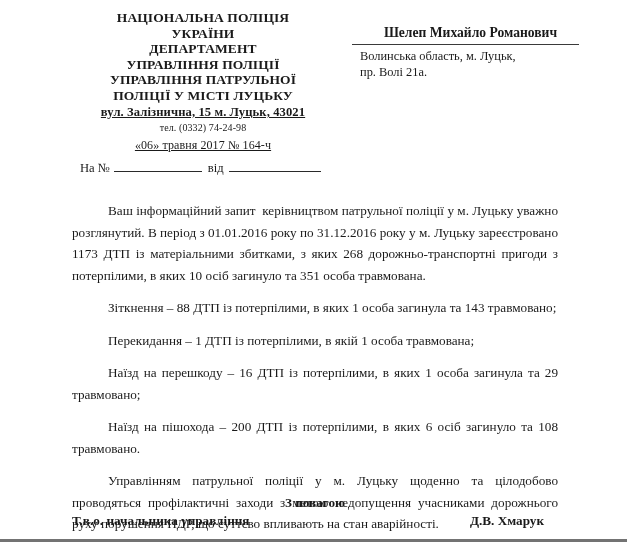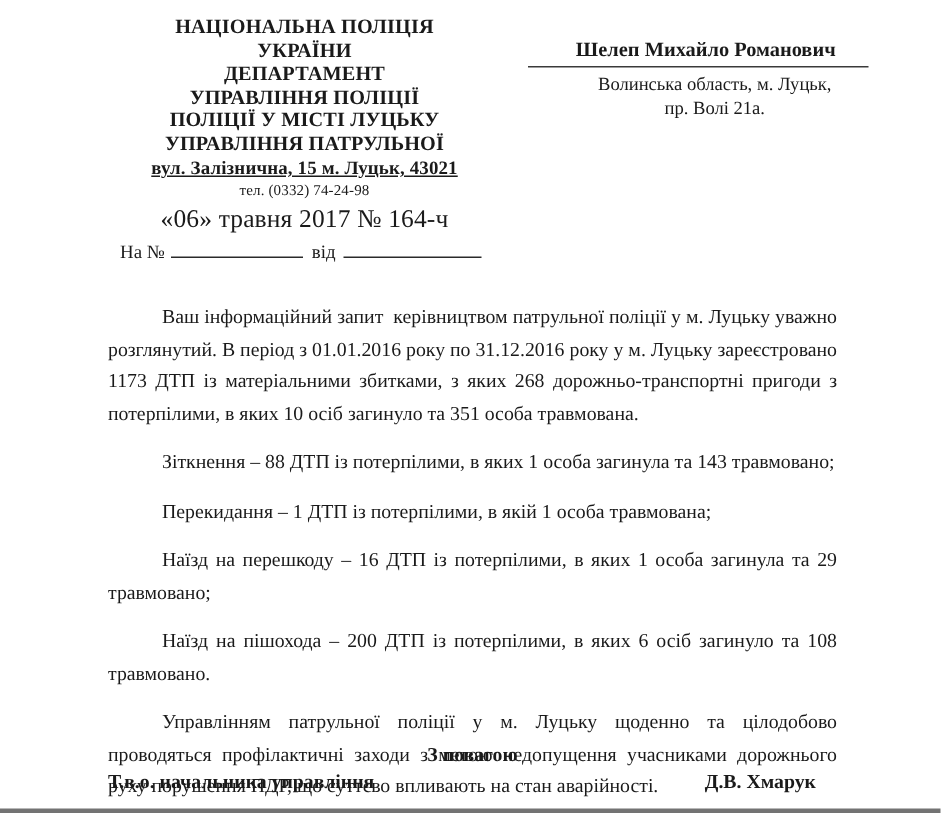--- a/index.html
+++ b/index.html
@@ -56,24 +56,25 @@
   .org-phone {
     display: block;
     font-weight: normal;
     font-size: 10px;
     line-height: 16px;
     white-space: nowrap;
   }
   .org-date {
     display: block;
     font-weight: normal;
-    font-size: 17px;
+    font-size: 12px;
     line-height: 17px;
     white-space: nowrap;
     margin-top: 1px;
+    text-decoration: underline;
   }
 
   .ref-line {
     position: absolute;
     left: 80px;
     top: 160px;
     font-size: 12.6px;
     line-height: 16px;
     white-space: nowrap;
     display: flex;
@@ -104,21 +105,20 @@
   }
   .recipient-rule {
     border-bottom: 1px solid #3a3a3a;
     margin: 3px 14px 4px 4px;
     height: 0;
   }
   .recipient-addr {
     font-size: 12.4px;
     line-height: 15.5px;
     padding-left: 12px;
-    text-align: center;
   }
   .recipient-addr span { display: block; white-space: nowrap; }
 
   
   .body-zone {
     position: absolute;
     left: 72px;
     top: 200px;
     width: 486px;
   }
@@ -158,22 +158,22 @@
 
 <div class="page">
 
   <div class="header-zone">
 
     <div class="org-block">
       <span class="org-line">НАЦІОНАЛЬНА ПОЛІЦІЯ</span>
       <span class="org-line">УКРАЇНИ</span>
       <span class="org-line">ДЕПАРТАМЕНТ</span>
       <span class="org-line">УПРАВЛІННЯ ПОЛІЦІЇ</span>
+      <span class="org-line">УПРАВЛІННЯ ПАТРУЛЬНОЇ</span>
       <span class="org-line">ПОЛІЦІЇ У МІСТІ ЛУЦЬКУ</span>
-      <span class="org-line">УПРАВЛІННЯ ПАТРУЛЬНОЇ</span>
       <span class="org-address">вул. Залізнична, 15 м. Луцьк, 43021</span>
       <span class="org-phone">тел. (0332) 74-24-98</span>
       <span class="org-date">«06» травня 2017 № 164-ч</span>
     </div>
 
     <div class="ref-line">
       <span class="lbl">На №</span>
       <span class="ref-rule r1"></span>
       <span class="lbl">від</span>
       <span class="ref-rule r2"></span>

